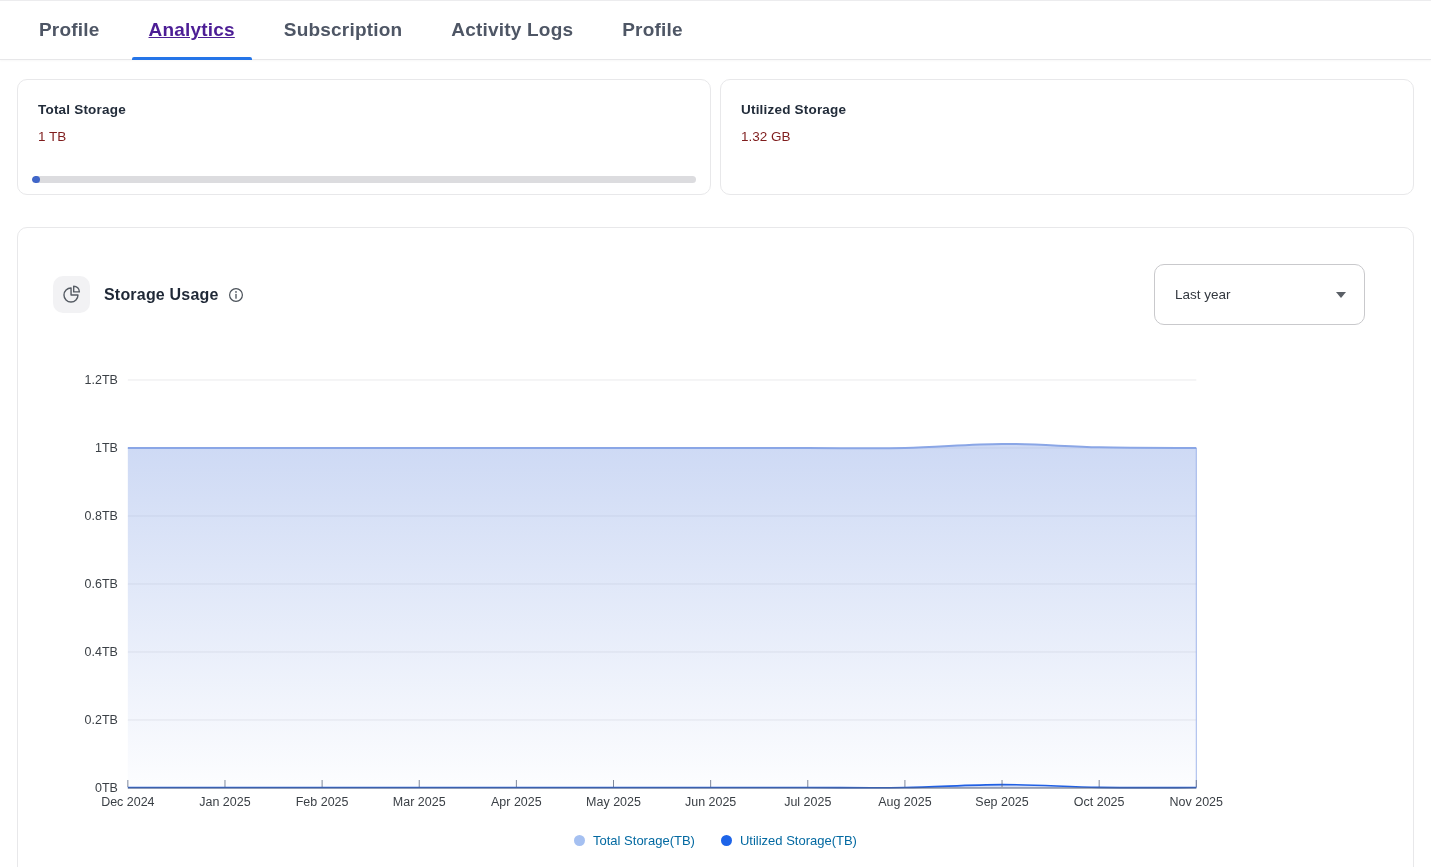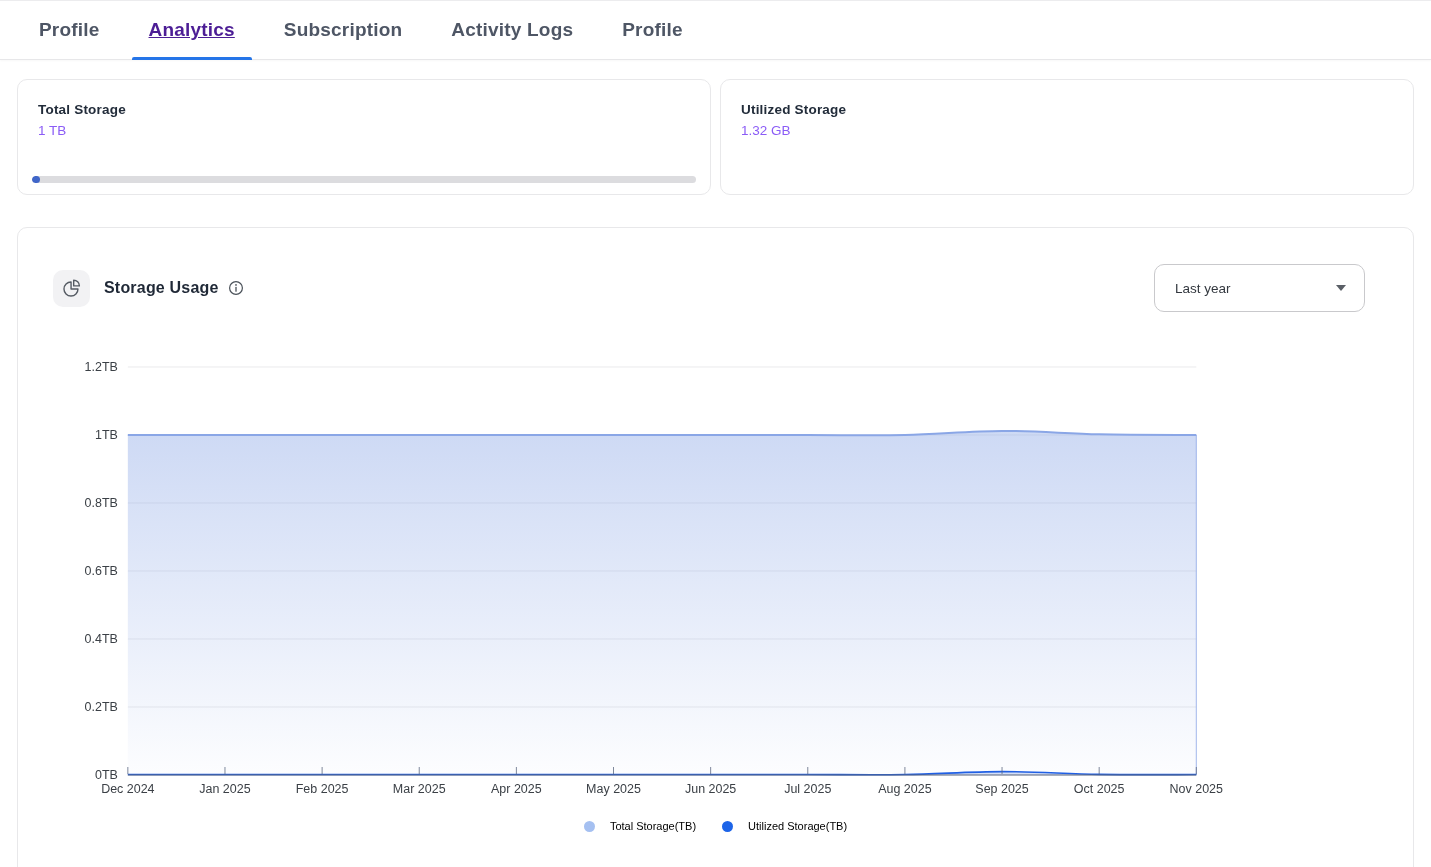--- a/index.html
+++ b/index.html
@@ -16,47 +16,47 @@
   .tab.active { color:#4c1d95;text-decoration:underline; }
   .tab.active::after { content:""; position:absolute; left:0; right:0; bottom:-1px;
     height:3px; background:#2575e8; border-radius:2px 2px 0 0; }
 
   
   .content { padding:0 17px; }
   .cards-row { display:flex; gap:9px; margin-top:19px; }
   .stat-card { flex:1; height:116px; background:#fff; border:1px solid #e8e8ea;
     border-radius:10px; padding:22px 14px 14px 20px; position:relative; }
   .stat-title { font-size:13.5px; font-weight:700; color:#222c3a; letter-spacing:.2px; }
-  .stat-value { font-size:13.5px; color:#8b5cf6; margin-top:6px; }
+  .stat-value { font-size:13.5px; color:#7f1d1d; margin-top:12px; }
   .progress-track { position:absolute; left:14px; right:14px; bottom:11px; height:7px;
     background:#dcdcdf; border-radius:4px; overflow:hidden; }
   .progress-fill { height:100%; background:#4066c9; border-radius:4px; min-width:5px; }
 
   
   .chart-card { margin-top:32px; background:#fff; border:1px solid #e8e8ea;
     border-radius:10px; height:680px; padding-top:36px; }
   .chart-header { display:flex; align-items:center; padding:0 48px 0 35px; }
   .icon-box { width:37px; height:37px; border-radius:10px; background:#f2f2f4;
     display:flex; align-items:center; justify-content:center; flex:0 0 auto; }
   .chart-title { font-size:16px; font-weight:700; color:#1f2836; margin-left:14px;
     letter-spacing:.2px; }
   .info-btn { margin-left:9px; display:flex; align-items:center; cursor:pointer; }
   .spacer { flex:1; }
-  .dropdown { width:211px; height:48px; border:1px solid #c9c9cc; border-radius:10px;
+  .dropdown { width:211px; height:61px; border:1px solid #c9c9cc; border-radius:10px;
     display:flex; align-items:center; padding:0 18px 0 20px; font-size:13.5px;
     color:#33383f; cursor:pointer; background:#fff; }
   .dropdown .dd-label { flex:1; }
   .caret { width:0; height:0; border-left:5px solid transparent;
     border-right:5px solid transparent; border-top:6px solid #5a5f66; }
 
   .chart-svg { display:block; width:100%; height:475px; margin-top:33px; }
   .legend { display:flex; justify-content:center; align-items:center; gap:26px;
     margin-top:0px; }
-  .legend-item { display:flex; align-items:center; gap:15px; font-size:11px;
-    color:#000000; cursor:pointer; }
+  .legend-item { display:flex; align-items:center; gap:8px; font-size:13px;
+    color:#0369a1; cursor:pointer; }
   .legend-dot { width:11px; height:11px; border-radius:50%; }
 
   svg text { font-family:"Liberation Sans", sans-serif; }
 </style>
 </head>
 <body>
 
 <div class="tabbar">
     <div class="tab">Profile</div>
     <div class="tab active">Analytics</div>

